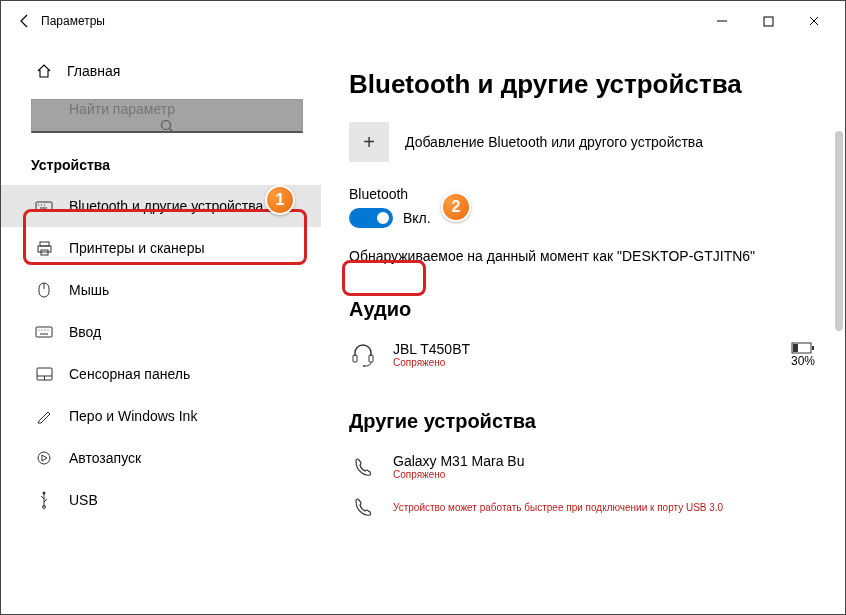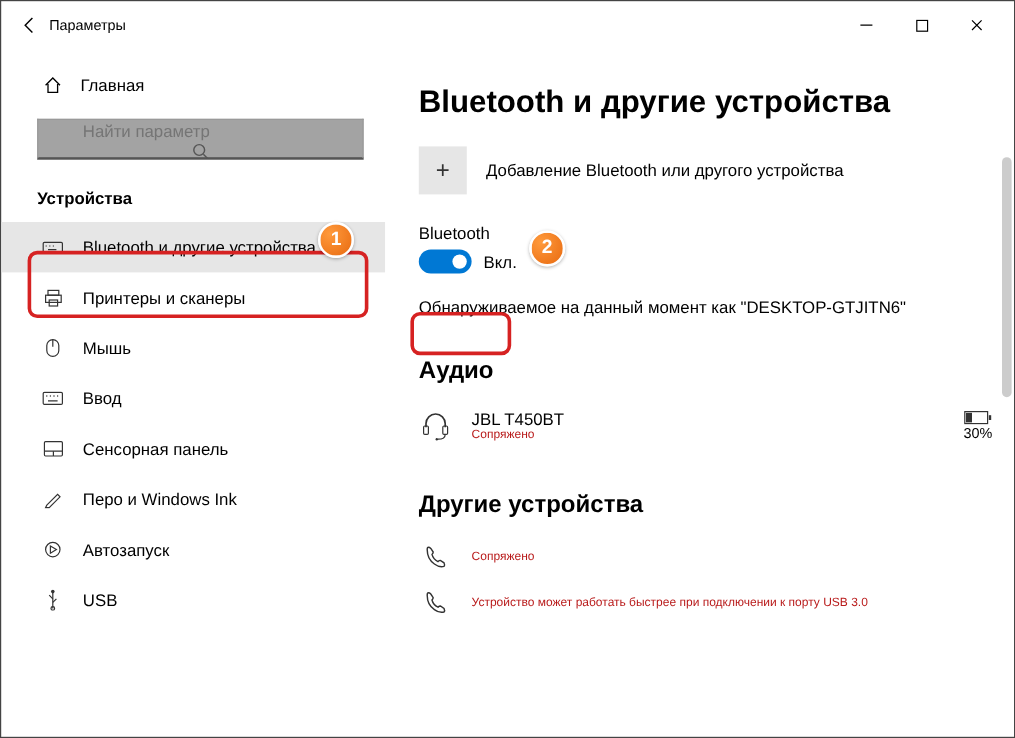--- a/index.html
+++ b/index.html
@@ -189,21 +189,21 @@
   .device-icon {
     width: 28px;
     display: flex; align-items: center; justify-content: center;
     color: #333;
   }
   .device-text { flex: 1; }
   .device-name { font-size: 14px; }
   .device-status { font-size: 10px; color: #b91c1c; }
   .battery {
     display: flex; flex-direction: column; align-items: center;
-    margin-right: 8px;
+    margin-right: 20px;
     font-size: 12px;
   }
   .scrollbar {
     position: absolute;
     right: 2px; top: 90px;
     width: 8px; height: 200px;
     background: #ccc;
     border-radius: 4px;
   }
 </style>
@@ -384,20 +384,21 @@
     </div>
 
     <h2 class="sec-title">Другие устройства</h2>
     <div class="device-row">
       <div class="device-icon">
         <svg width="22" height="22" viewBox="0 0 22 22">
             <path d="M5 3 Q4 3 4 5 Q4 13 10 17 Q14 20 18 19 Q19 18 18 16 L15 14 Q14 14 13 15 Q9 13 8 9 Q9 8 9 7 L7 4 Q6 3 5 3 Z" stroke="#333" stroke-width="1.2" fill="none"></path>
           </svg>
       </div>
       <div class="device-text">
+        <div class="device-name">Galaxy M31 Mara Bu</div>
         <div class="device-status">Сопряжено</div>
       </div>
     </div>
     <div class="device-row">
       <div class="device-icon">
         <svg width="22" height="22" viewBox="0 0 22 22">
             <path d="M5 3 Q4 3 4 5 Q4 13 10 17 Q14 20 18 19 Q19 18 18 16 L15 14 Q14 14 13 15 Q9 13 8 9 Q9 8 9 7 L7 4 Q6 3 5 3 Z" stroke="#333" stroke-width="1.2" fill="none"></path>
           </svg>
       </div>
       <div class="device-text">

